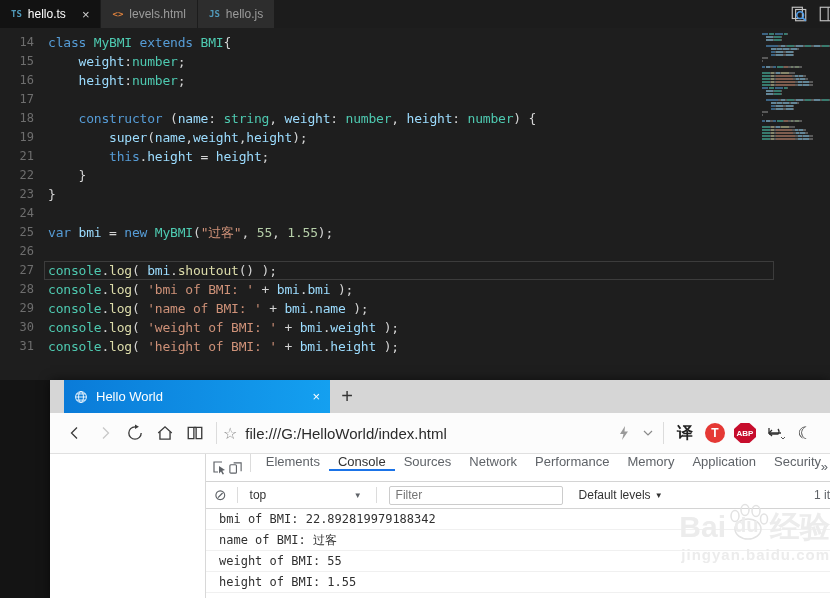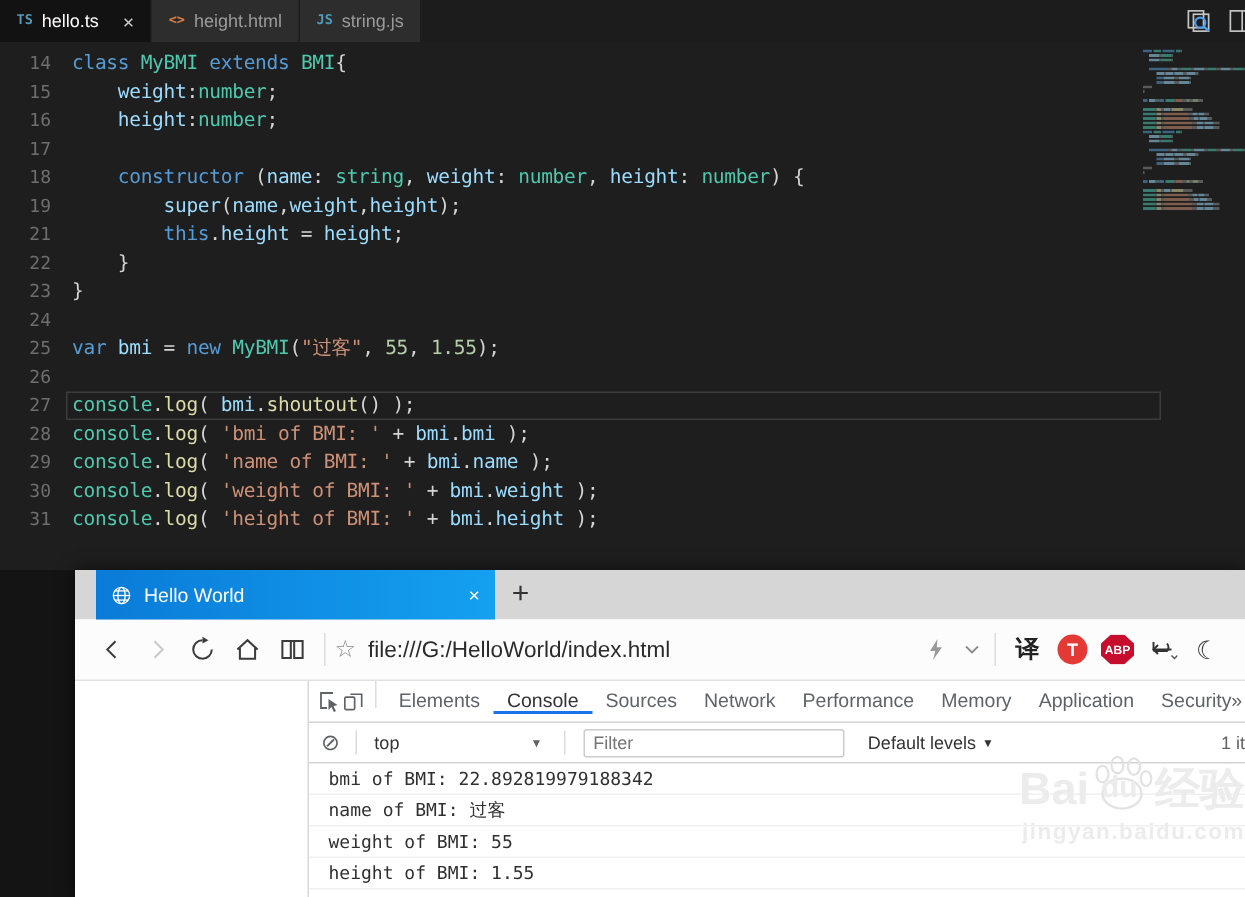--- a/index.html
+++ b/index.html
@@ -78,25 +78,25 @@
 
 <div class="vs-tabbar">
   <div id="vs-tabs" style="display:flex;align-items:stretch;">
       <div class="vtab active">
         <span class="ficon" style="color: rgb(81, 154, 186);">TS</span>
         <span>hello.ts</span>
         <span class="closex">×</span>
       </div>
       <div class="vtab">
         <span class="ficon" style="color: rgb(224, 130, 61);">&lt;&gt;</span>
-        <span>height.html</span>
+        <span>levels.html</span>
       </div>
       <div class="vtab">
         <span class="ficon" style="color: rgb(81, 154, 186);">JS</span>
-        <span>string.js</span>
+        <span>hello.js</span>
       </div>
     </div>
   <div class="vs-actions">
     <span>
       <svg width="18" height="18" viewBox="0 0 16 16" fill="none" stroke="#c5c5c5" stroke-width="1">
         <rect x="2" y="2" width="9" height="10"></rect>
           <rect x="5" y="4" width="9" height="10"></rect>
         <circle cx="9" cy="9" r="3" stroke="#4f9ce8" stroke-width="1.4"></circle>
         <line x1="11" y1="11" x2="14" y2="14" stroke="#4f9ce8" stroke-width="1.4"></line>
       </svg>
@@ -313,21 +313,21 @@
             <polygon points="7,6 13,10 10.3,10.8 12,14 10.6,14.6 9,11.4 7,13.4" fill="#5f6368" stroke="none"></polygon>
           </svg>
         </span>
         <span class="dt-icbtn">
           <svg width="15" height="15" viewBox="0 0 16 16" fill="none" stroke="#5f6368" stroke-width="1.2">
             <rect x="2" y="5" width="7" height="9" rx="1"></rect>
               <path d="M6 3 h8 v9"></path>
           </svg>
         </span>
         <span class="vsep" style="height:18px"></span>
-        <div id="dt-tabs" style="display:flex;align-items:center;">
+        <div id="dt-tabs" style="display:flex;align-items:flex-start;">
             <div class="dt-tab">Elements</div>
             <div class="dt-tab active">Console</div>
             <div class="dt-tab">Sources</div>
             <div class="dt-tab">Network</div>
             <div class="dt-tab">Performance</div>
             <div class="dt-tab">Memory</div>
             <div class="dt-tab">Application</div>
             <div class="dt-tab">Security</div>
           </div>
         <span class="dt-more">»</span>

